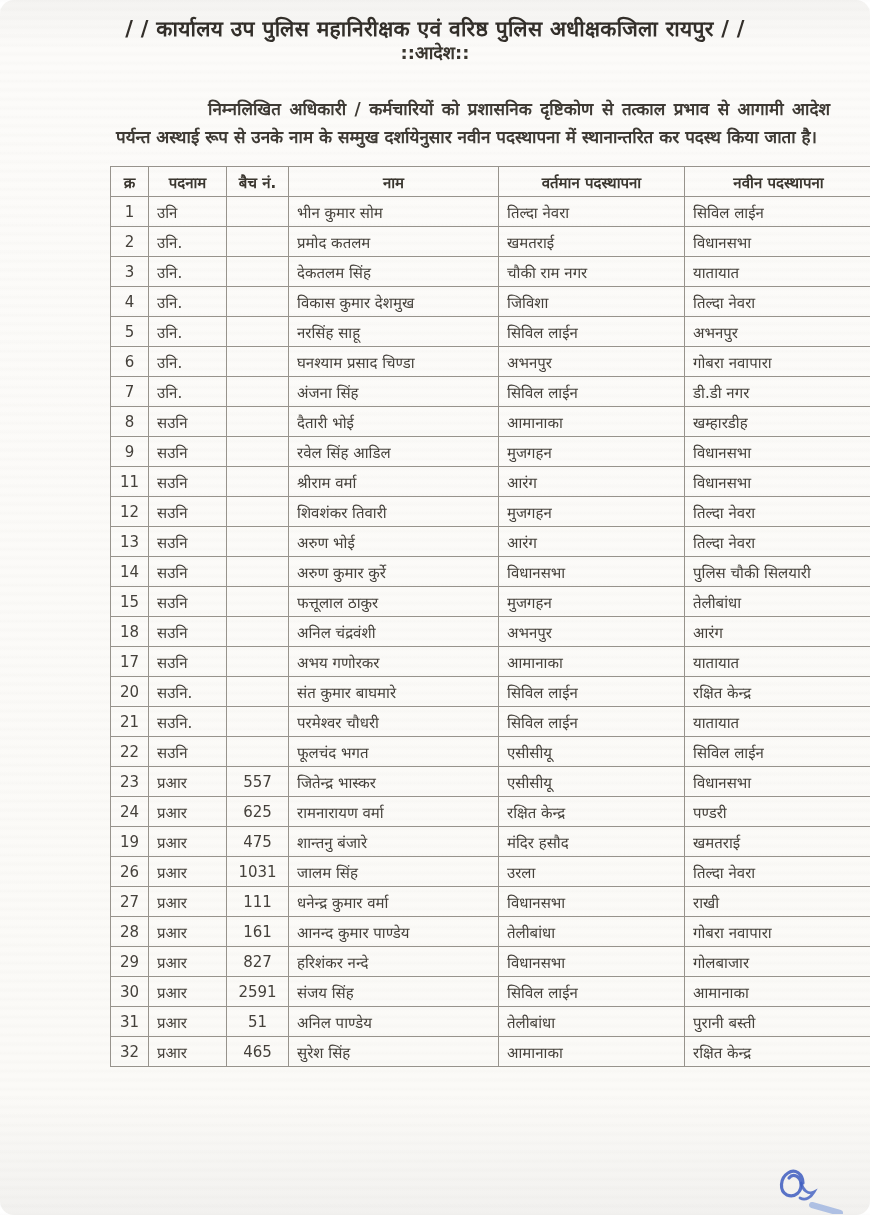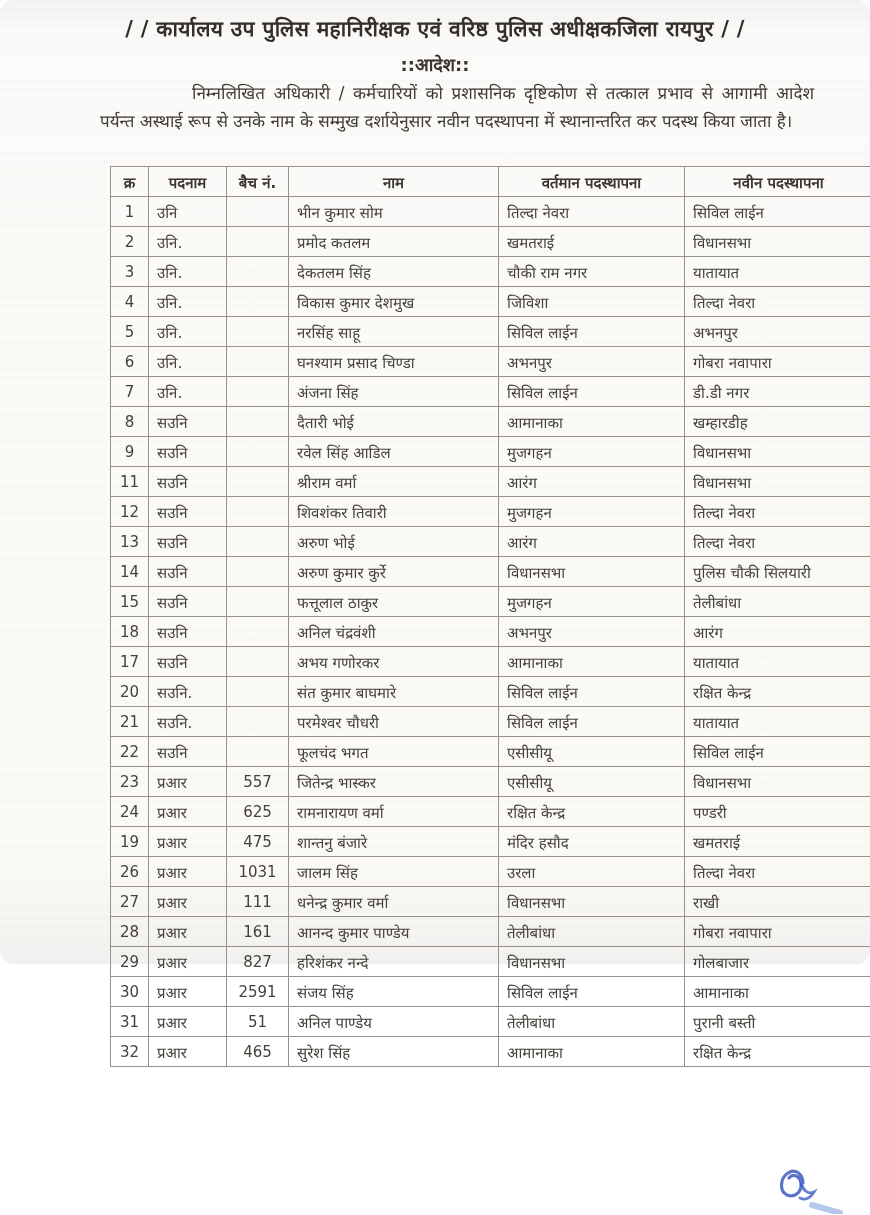--- a/index.html
+++ b/index.html
@@ -4,21 +4,21 @@
 <style>
   * { box-sizing: border-box; }
   html, body {
     margin: 0; padding: 0;
     width: 870px; height: 1215px;
     overflow: hidden;
     font-family: "DejaVu Sans", sans-serif;
   }
   .paper {
     position: relative;
-    width: 870px; height: 964px;
+    width: 870px; height: 1215px;
     background:
       linear-gradient(180deg, #f4f3f1 0%, #fcfbf9 4%, #fbfaf7 90%, #f2f1ef 100%);
     color: #44403a;
     border-radius: 14px;
   }
   
   .paper::before {
     content: "";
     position: absolute; inset: 0;
     background: repeating-linear-gradient(
@@ -31,36 +31,36 @@
     position: absolute;
     top: 14px; left: 30px; width: 810px;
     text-align: center;
     font-size: 21px;
     font-weight: 700;
     color: #332f2a;
     letter-spacing: 0.3px;
   }
   .order-heading {
     position: absolute;
-    top: 52px; left: 0; width: 870px;
+    top: 40px; left: 0; width: 870px;
     text-align: center;
     font-size: 18px;
     font-weight: 700;
     color: #3a362f;
   }
   .order-text {
     position: absolute;
     top: 80px; left: 100px; width: 714px;
-    margin: 0;
+    margin: 16px;
     font-size: 17px;
     line-height: 1.62;
     text-align: justify;
     text-indent: 92px;
     color: #3f3b35;
-    font-weight: 400;
+    font-weight: 700;
   }
   table.transfer-table {
     position: absolute;
     top: 166px; left: 98px;
     width: 762px;
     border-collapse: collapse;
     table-layout: fixed;
     margin-left: 12px;
   }
   .transfer-table th, .transfer-table td {

